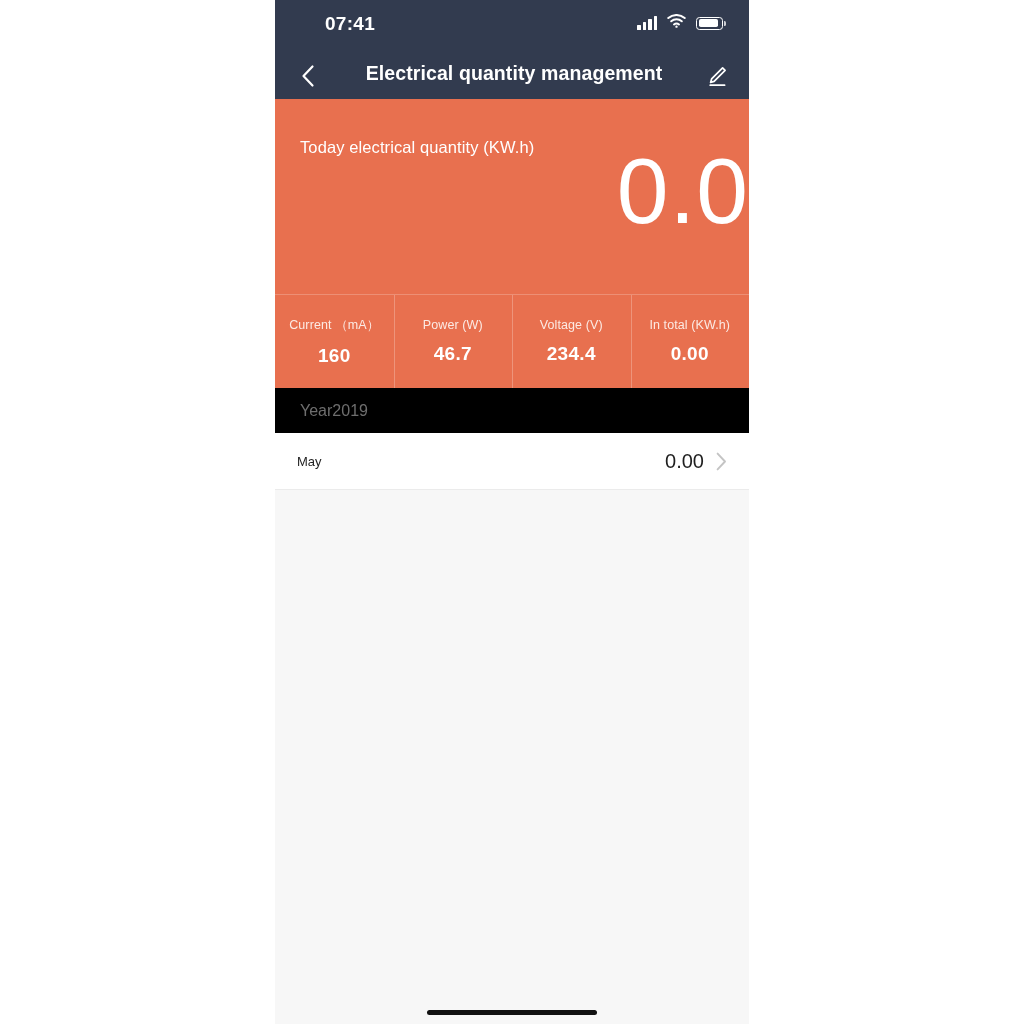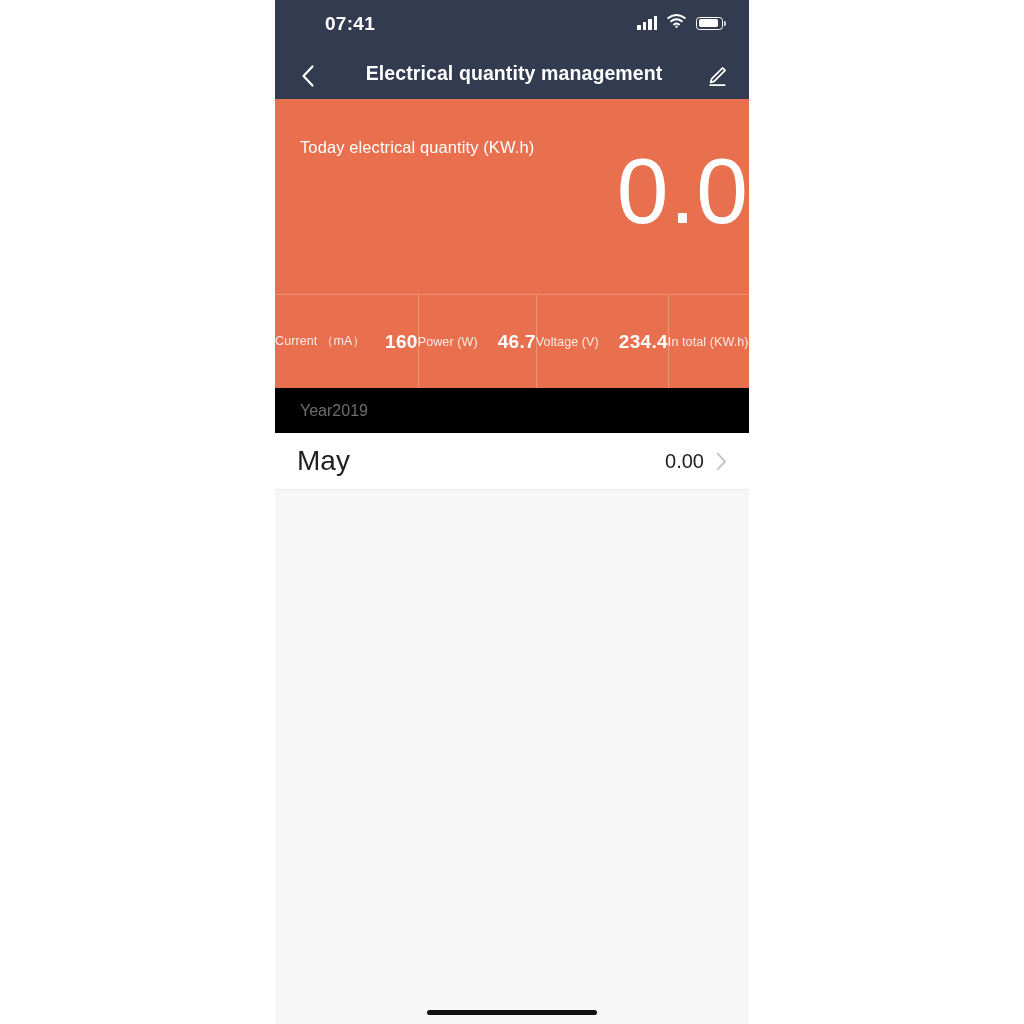--- a/index.html
+++ b/index.html
@@ -171,24 +171,24 @@
   .stats {
     display: flex;
     background: #e8704f;
     height: 93px;
     border-top: 1px solid rgba(255,255,255,0.22);
   }
   .stat {
     flex: 1 1 0;
     position: relative;
     display: flex;
-    flex-direction: row;
+    flex-direction: column;
     align-items: center;
     justify-content: center;
-    gap: 20px;
+    gap: 11px;
   }
   .stat + .stat::before {
     content: "";
     position: absolute;
     left: 0;
     top: 0;
     bottom: 0;
     width: 1px;
     background: rgba(255,255,255,0.25);
   }
@@ -222,21 +222,21 @@
     display: flex;
     align-items: center;
     padding: 0 22px 0 22px;
     box-sizing: border-box;
     border-bottom: 1px solid #ebebeb;
     cursor: pointer;
   }
   .row-title {
     flex: 1;
     color: #1f1f1f;
-    font-size: 28px;
+    font-size: 13px;
   }
   .row-value {
     color: #1f1f1f;
     font-size: 20px;
     margin-right: 12px;
   }
   .row-chevron { display: flex; align-items: center; }
 
   .list-filler {
     background: #f7f7f7;

